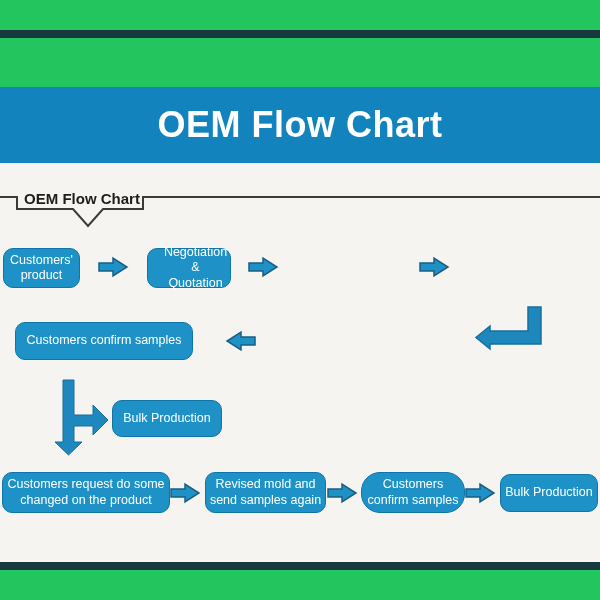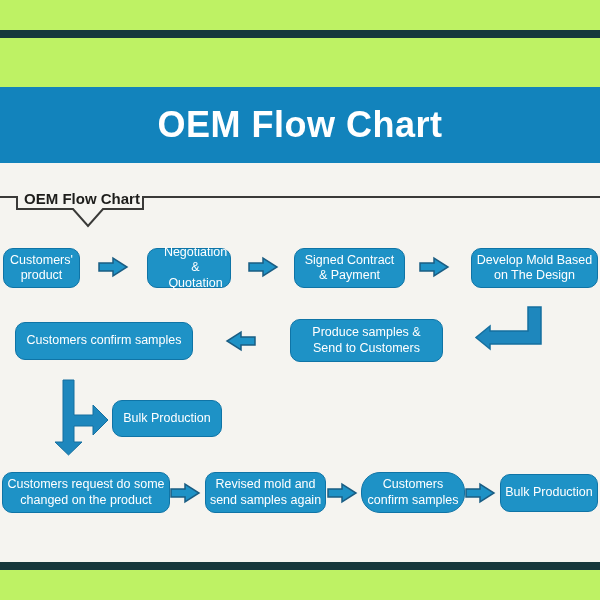--- a/index.html
+++ b/index.html
@@ -1,16 +1,16 @@
 <!DOCTYPE html>
 <html style="--banner-bg: #1283bc; --node-fill: #1e92c6; --node-border: #0f74a6; --node-text: #ffffff; --arrow-fill: #1e92c6; --arrow-outline: #1a5d83; --connector-fill: #1e87bd; --connector-outline: #156f9f; --content-bg: #f5f4f0; --accent-bar: #17383c; --bracket-line: #3a3a38; --label-text: #1d1d1b;"><head>
 <meta charset="utf-8">
 <style>
   html,body{margin:0;padding:0;background:#fff;}
-  .stage{position:relative;width:600px;height:600px;background:#bef264;overflow:hidden;
+  .stage{position:relative;width:600px;height:600px;background:#22c55e;overflow:hidden;
          font-family:"Liberation Sans","DejaVu Sans",sans-serif;}
   .accent-bar{position:absolute;left:0;width:600px;height:8px;background:var(--accent-bar,#17383c);}
   .accent-bar.top{top:30px;}
   .accent-bar.bottom{top:562px;}
   .banner{position:absolute;left:0;top:87px;width:600px;height:76px;background:var(--banner-bg,#1283bc);
           display:flex;align-items:center;justify-content:center;}
   .banner-title{color:#fff;font-size:36px;font-weight:bold;letter-spacing:.5px;}
   .content-bg{position:absolute;left:0;top:163px;width:600px;height:399px;background:var(--content-bg,#f5f4f0);}
   .overlay{position:absolute;left:0;top:0;width:600px;height:600px;pointer-events:none;}
   .section-label{position:absolute;left:20px;top:190px;width:124px;text-align:center;
@@ -62,26 +62,20 @@
     <polygon points="328,489 342,489 342,484 356,493 342,502 342,497 328,497" fill="var(--arrow-fill)" stroke="var(--arrow-outline)" stroke-width="1.5"></polygon>
     <polygon points="466,489 480,489 480,484 494,493 480,502 480,497 466,497" fill="var(--arrow-fill)" stroke="var(--arrow-outline)" stroke-width="1.5"></polygon>
   </svg>
 
   <div class="section-label">OEM Flow Chart</div>
 
   <div class="node n-cd">Customers'
 product</div>
   <div class="node n-ng">Negotiation
 &amp; Quotation</div>
-  <div class="node n-sc">Signed Contract
-&amp; Payment</div>
-  <div class="node n-dm">Develop Mold Based
-on The Design</div>
-  <div class="node n-ps">Produce samples &amp;
-Send to Customers</div>
   <div class="node n-cc1">Customers confirm samples</div>
   <div class="node n-bp1">Bulk Production</div>
   <div class="node n-rm">Revised mold and
 send samples again</div>
   <div class="node n-cr">Customers request do some
 changed on the product</div>
   <div class="node n-cc2">Customers
 confirm samples</div>
   <div class="node n-bp2">Bulk Production</div>
 

